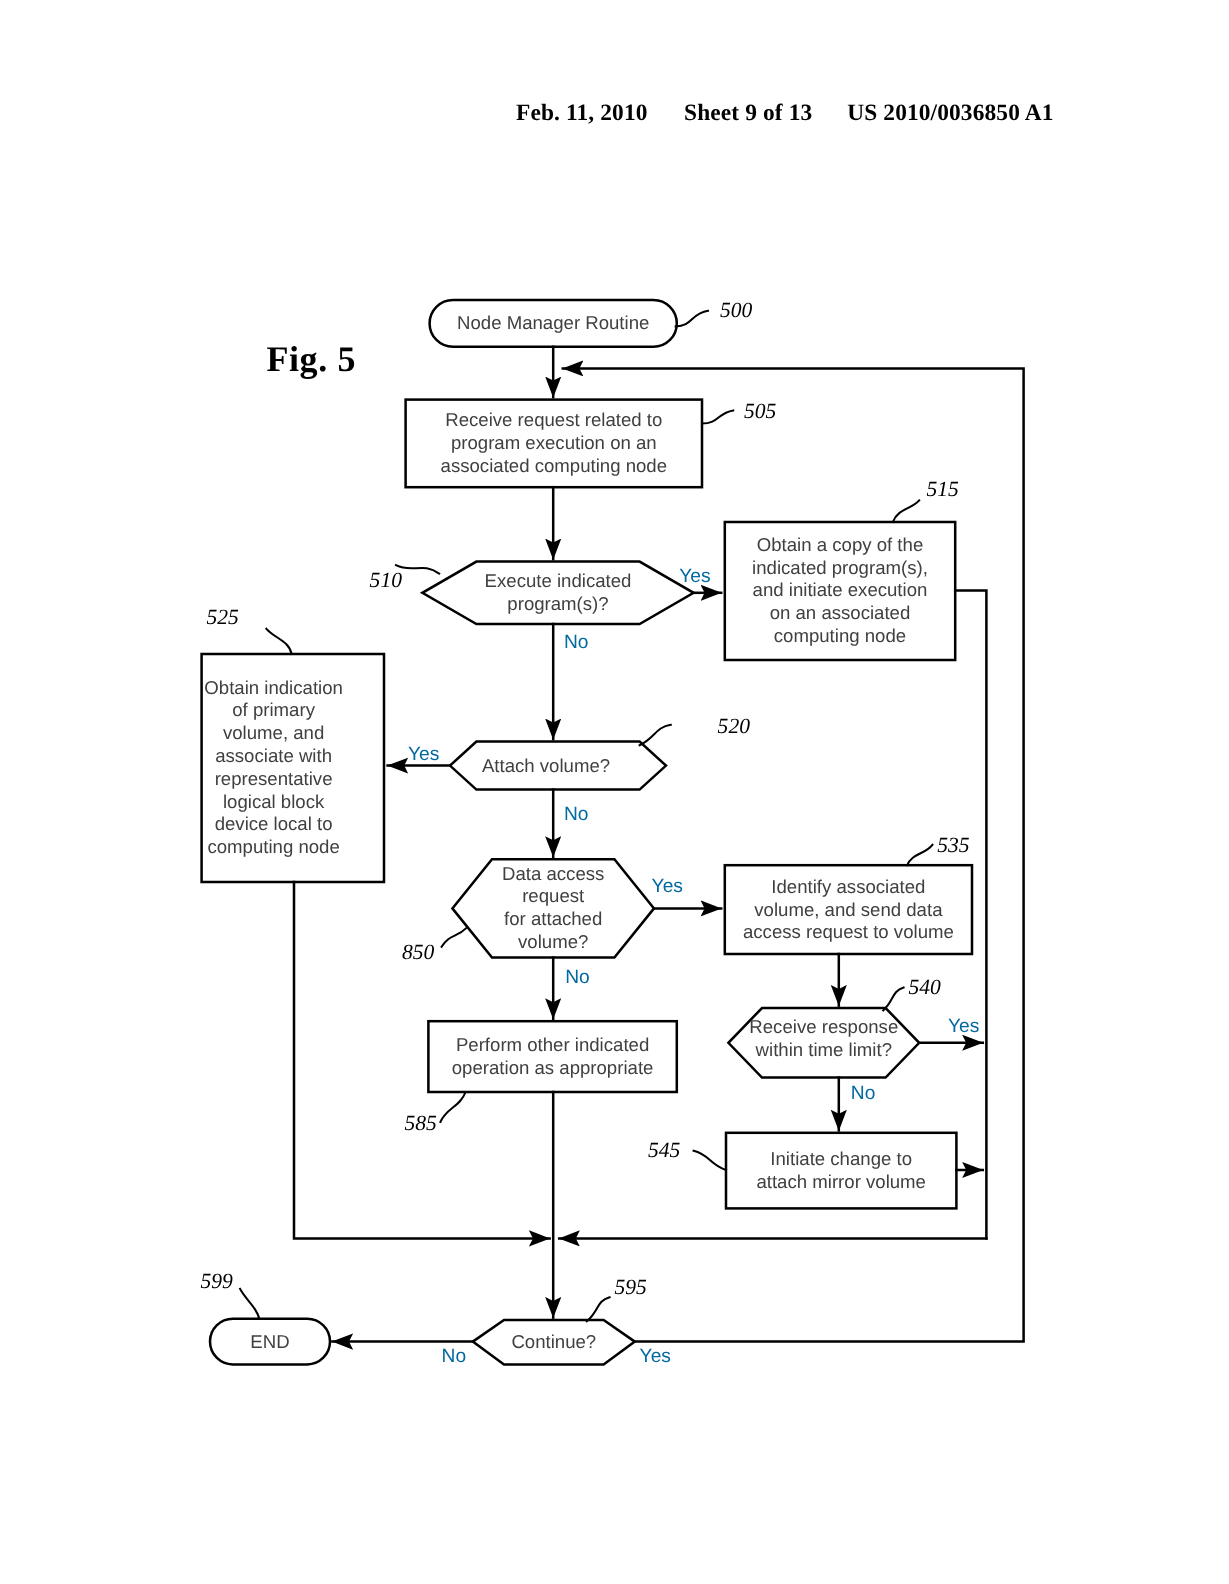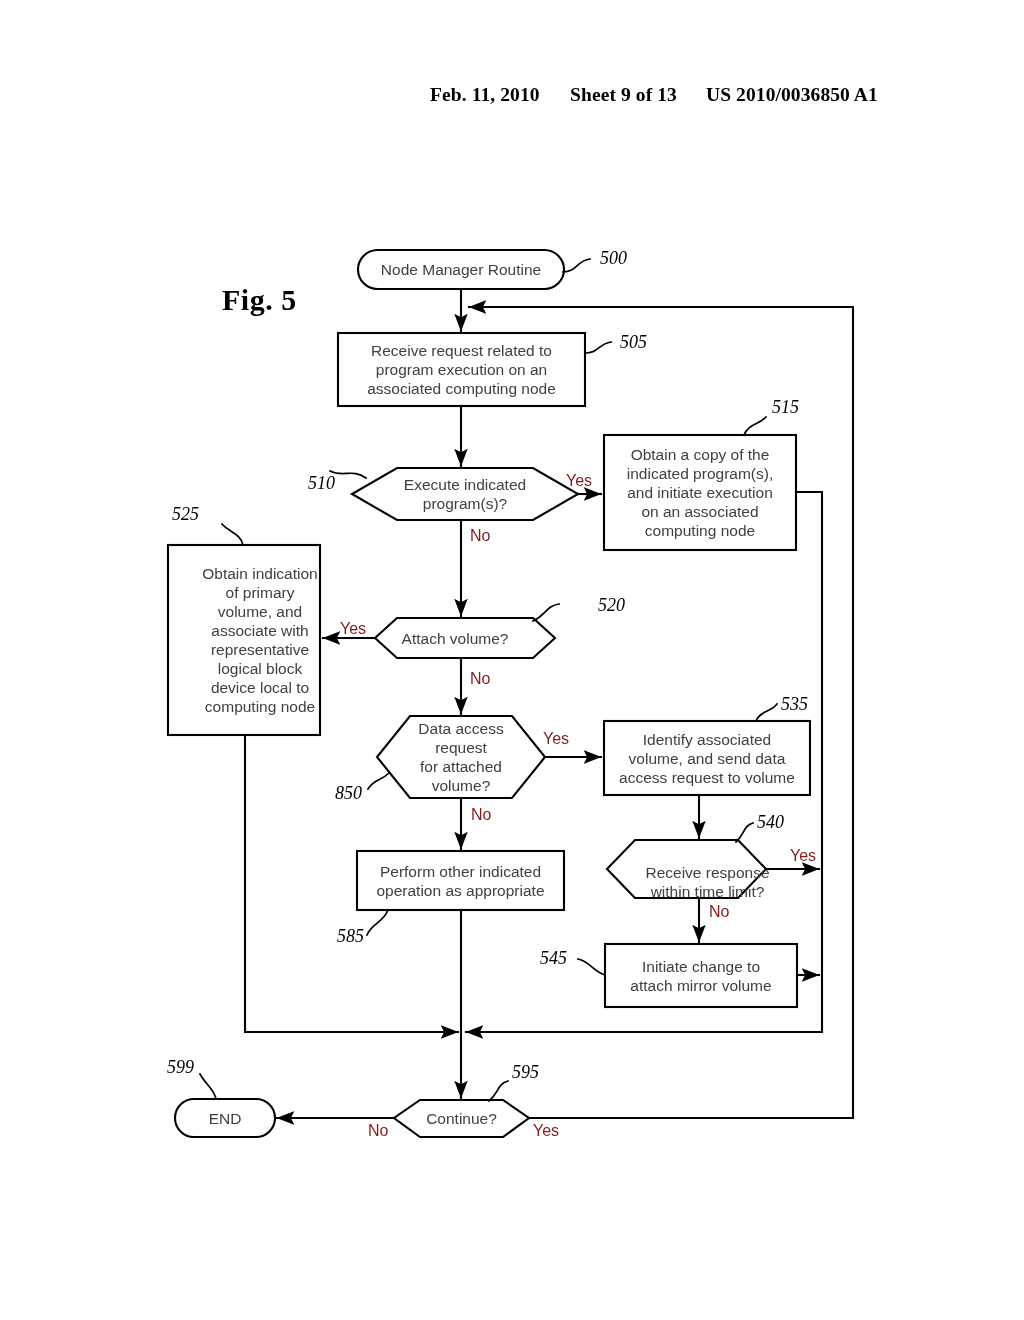--- a/index.html
+++ b/index.html
@@ -72,21 +72,21 @@
     position: absolute;
     font-family: "Liberation Serif", serif;
     font-style: italic;
     font-size: 18px;
     color: #000;
   }
   .edge-label {
     position: absolute;
     font-family: "Liberation Sans", sans-serif;
     font-size: 16px;
-    color: #7f1d1d;
+    color: #0369a1;
   }
 </style>
 </head>
 <body>
 
 <div class="pat-header">
   <span class="hd-date">Feb. 11, 2010</span>
   <span class="hd-sheet">Sheet 9 of 13</span>
   <span class="hd-number">US 2010/0036850 A1</span>
 </div>
@@ -191,39 +191,39 @@
 program(s)?</div>
 
 <div class="node-text" style="left:604px; top:435px; width:192px; height:115px;">Obtain a copy of the
 indicated program(s),
 and initiate execution
 on an associated
 computing node</div>
 
 <div class="node-text" style="left:382px; top:618px; width:146px; height:40px;">Attach volume?</div>
 
-<div class="node-text" style="left:184px; top:545px; width:152px; height:190px;">Obtain indication
+<div class="node-text" style="left:152px; top:545px; width:152px; height:190px;">Obtain indication
 of primary
 volume, and
 associate with
 representative
 logical block
 device local to
 computing node</div>
 
 <div class="node-text" style="left:393px; top:716px; width:136px; height:82px;">Data access
 request
 for attached
 volume?</div>
 
 <div class="node-text" style="left:604px; top:721px; width:206px; height:74px;">Identify associated
 volume, and send data
 access request to volume</div>
 
-<div class="node-text" style="left:642px; top:840px; width:131px; height:52px;margin-top:16px;">Receive response
+<div class="node-text" style="left:621px; top:840px; width:131px; height:52px;">Receive response
 within time limit?</div>
 
 <div class="node-text" style="left:605px; top:944px; width:192px; height:63px;">Initiate change to
 attach mirror volume</div>
 
 <div class="node-text" style="left:357px; top:851px; width:207px; height:59px;">Perform other indicated
 operation as appropriate</div>
 
 <div class="node-text" style="left:406px; top:1100px; width:111px; height:37px;">Continue?</div>
 

